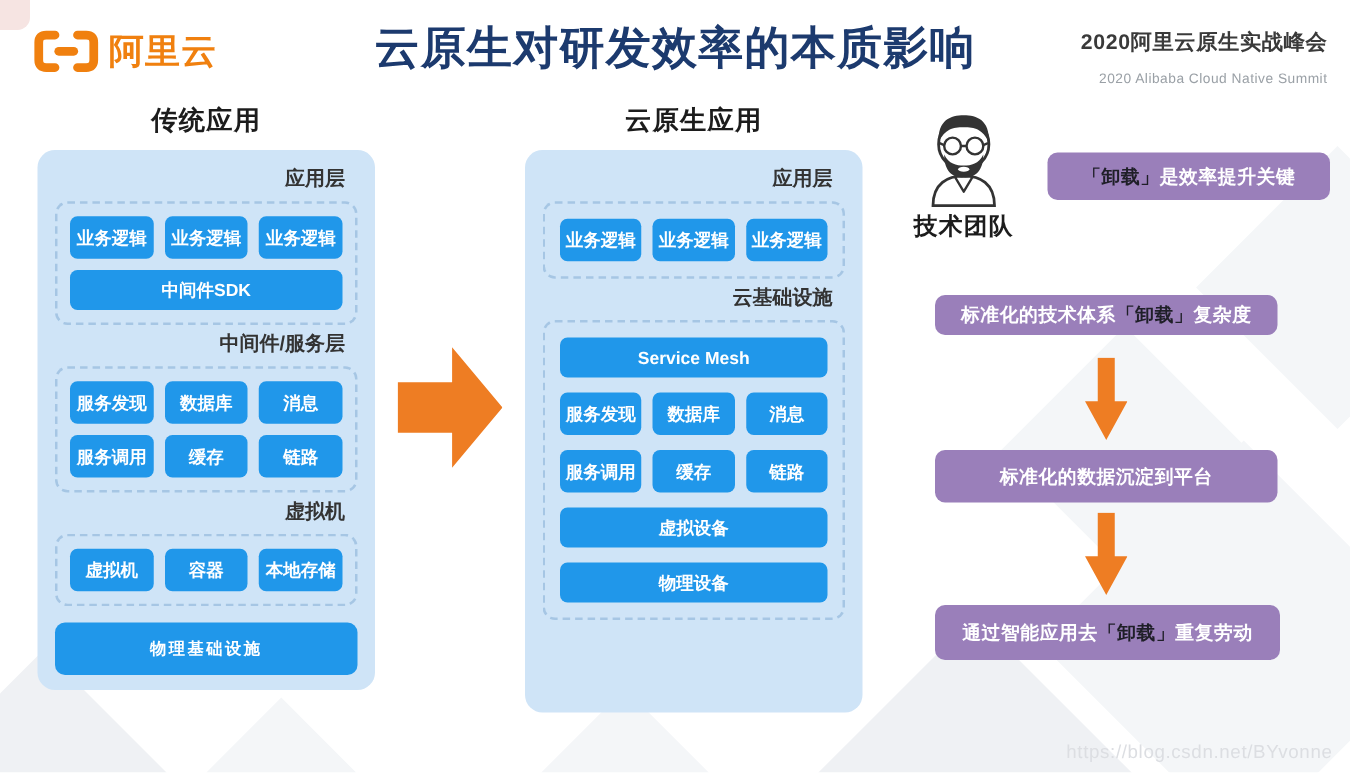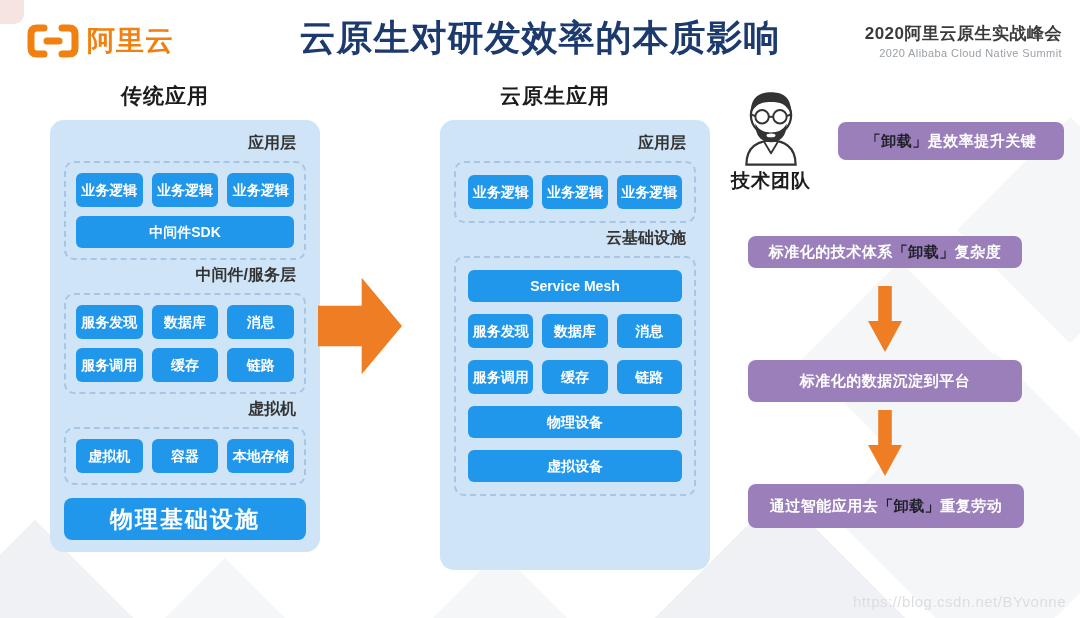--- a/index.html
+++ b/index.html
@@ -12,44 +12,44 @@
   .corner-pink{position:absolute;left:-10px;top:-10px;width:34px;height:34px;border-radius:10px;background:#f6e4e2;}
 
   
   .logo{position:absolute;left:26px;top:22px;display:flex;align-items:center;gap:7px;}
   .logo svg{width:54px;height:36px;display:block;}
   .logo-text{font-size:28px;font-weight:bold;color:#f0800f;letter-spacing:1px;}
   .title{position:absolute;left:0;right:0;top:14px;text-align:center;
          font-size:36px;font-weight:900;color:#1c3a6e;letter-spacing:1px;}
   .summit{position:absolute;right:18px;top:22px;text-align:right;}
   .summit-cn{font-size:17px;font-weight:bold;color:#3a3a3a;letter-spacing:0.5px;}
-  .summit-en{font-size:11px;color:#9aa0a6;margin-top:2px;letter-spacing:0.4px;}
+  .summit-en{font-size:11px;color:#9aa0a6;margin-top:12px;letter-spacing:0.4px;}
 
   .col-heading{position:absolute;top:82px;font-size:21px;font-weight:bold;color:#1c1c1c;text-align:center;letter-spacing:1px;}
   .col-heading.left{left:30px;width:270px;}
   .col-heading.middle{left:420px;width:270px;}
 
   
-  .panel{position:absolute;background:#cfe4f7;border-radius:14px;padding:8px 14px;box-sizing:border-box;margin-left:20px;}
+  .panel{position:absolute;background:#cfe4f7;border-radius:14px;padding:8px 14px;box-sizing:border-box;}
   .panel.left{left:30px;top:120px;width:270px;height:432px;}
   .panel.middle{left:420px;top:120px;width:270px;height:450px;}
 
   .layer-label{text-align:right;font-size:16px;font-weight:bold;color:#333;padding:5px 10px 7px 0;}
   .group{border:2px dashed #a6c6e4;border-radius:10px;padding:10px;}
   .panel.middle .group{padding:12px;}
   .row{display:flex;gap:9px;justify-content:flex-end;}
   .row + .row,.row + .btn-full,.btn-full + .row,.btn-full + .btn-full{margin-top:9px;}
   .panel.middle .row + .row,.panel.middle .row + .btn-full,
   .panel.middle .btn-full + .row,.panel.middle .btn-full + .btn-full{margin-top:12px;}
   .btn{flex:1;background:#2097ea;color:#fff;border-radius:6px;height:34px;line-height:34px;
        text-align:center;font-size:14px;font-weight:bold;white-space:nowrap;overflow:hidden;}
   .btn-full{display:block;background:#2097ea;color:#fff;border-radius:6px;height:32px;line-height:32px;
        text-align:center;font-size:14px;font-weight:bold;}
   .base-btn{margin-top:13px;background:#2097ea;color:#fff;border-radius:8px;height:42px;line-height:42px;
-       text-align:center;font-size:23px;font-weight:bold;letter-spacing:2px;}
+       text-align:center;font-size:13px;font-weight:bold;letter-spacing:2px;}
 
   
   .big-arrow{position:absolute;left:318px;top:270px;width:84px;height:112px;background:#ee7d23;
        clip-path:polygon(0 32%,52% 32%,52% 7%,100% 50%,52% 93%,52% 68%,0 68%);}
 
   
   .avatar{position:absolute;left:733px;top:84px;width:76px;height:82px;}
   .team-label{position:absolute;left:708px;top:168px;width:126px;text-align:center;
        font-size:19px;font-weight:bold;color:#1c1c1c;letter-spacing:1px;}
   .pbox{position:absolute;background:#9a7fba;border-radius:8px;color:#fff;
@@ -155,22 +155,22 @@
       <div class="row">
         <div class="btn">服务发现</div>
         <div class="btn">数据库</div>
         <div class="btn">消息</div>
       </div>
       <div class="row">
         <div class="btn">服务调用</div>
         <div class="btn">缓存</div>
         <div class="btn">链路</div>
       </div>
+      <div class="btn-full">虚拟设备</div>
       <div class="btn-full">物理设备</div>
-      <div class="btn-full">虚拟设备</div>
     </div>
   </div>
 
   <svg class="avatar" viewBox="0 0 100 110">
     <path d="M17 108 C17 84 33 76 50 76 C67 76 83 84 83 108 Z" fill="#ffffff" stroke="#333" stroke-width="3"></path>
     <path d="M41 78 L50 93 L59 78" fill="none" stroke="#333" stroke-width="2.5" stroke-linejoin="round"></path>
     <circle cx="50" cy="42" r="27" fill="#ffffff" stroke="#333" stroke-width="3"></circle>
     <path d="M23 40 C22 16 36 11 50 11 C64 11 78 16 77 40 C70 26 62 24 50 24 C38 24 30 26 23 40 Z" fill="#333"></path>
     <path d="M29 53 C29 71 38 78 50 78 C62 78 71 71 71 53 C66 63 58 65 50 65 C42 65 34 63 29 53 Z" fill="#333"></path>
     <ellipse cx="50" cy="69" rx="6" ry="2.6" fill="#ffffff"></ellipse>

